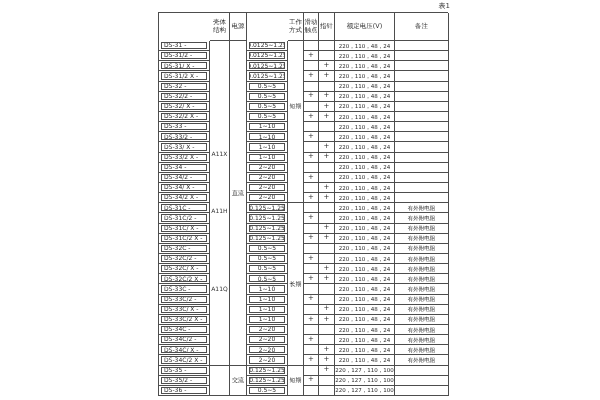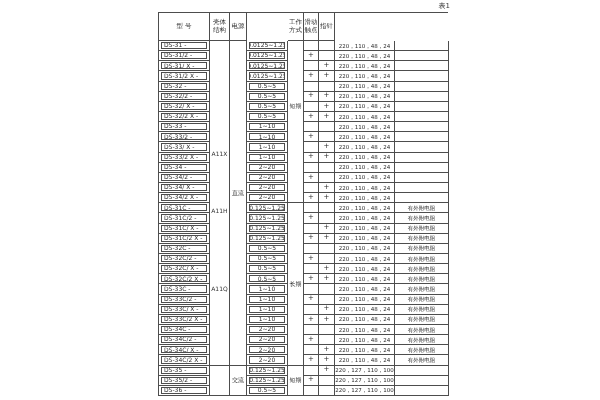--- a/index.html
+++ b/index.html
@@ -44,40 +44,43 @@
 </style>
 </head>
 <body>
 
 <div class="page">
 
   <div class="table-label">表1</div>
 
   <div class="spec-table">
 
-    <div class="cell hdr" style="grid-column:1;grid-row:1">
-      <span>型  号</span>
-    </div>
     <div class="cell hdr" style="grid-column:2;grid-row:1">
       <span>壳体</span>
       <span>结构</span>
     </div>
     <div class="cell hdr" style="grid-column:3;grid-row:1">
       <span>电源</span>
     </div>
     <div class="cell hdr" style="grid-column:5;grid-row:1">
       <span>工作</span>
       <span>方式</span>
     </div>
     <div class="cell hdr" style="grid-column:6;grid-row:1">
       <span>滑动</span>
       <span>触点</span>
     </div>
     <div class="cell hdr" style="grid-column:7;grid-row:1">
       <span>指针</span>
+    </div>
+    <div class="cell hdr" style="grid-column:8;grid-row:1">
+      <span>额定电压(V)</span>
+    </div>
+    <div class="cell hdr" style="grid-column:9;grid-row:1">
+      <span>备注</span>
     </div>
 
     <div class="cell" style="grid-column:2;grid-row:2/34">
       <span class="vlabel" style="top:35%">A11X</span>
       <span class="vlabel" style="top:52.5%">A11H</span>
       <span class="vlabel" style="top:76.5%">A11Q</span>
     </div>
     <div class="cell" style="grid-column:2;grid-row:34/37"></div>
 
     <div class="cell" style="grid-column:3;grid-row:2/34">

